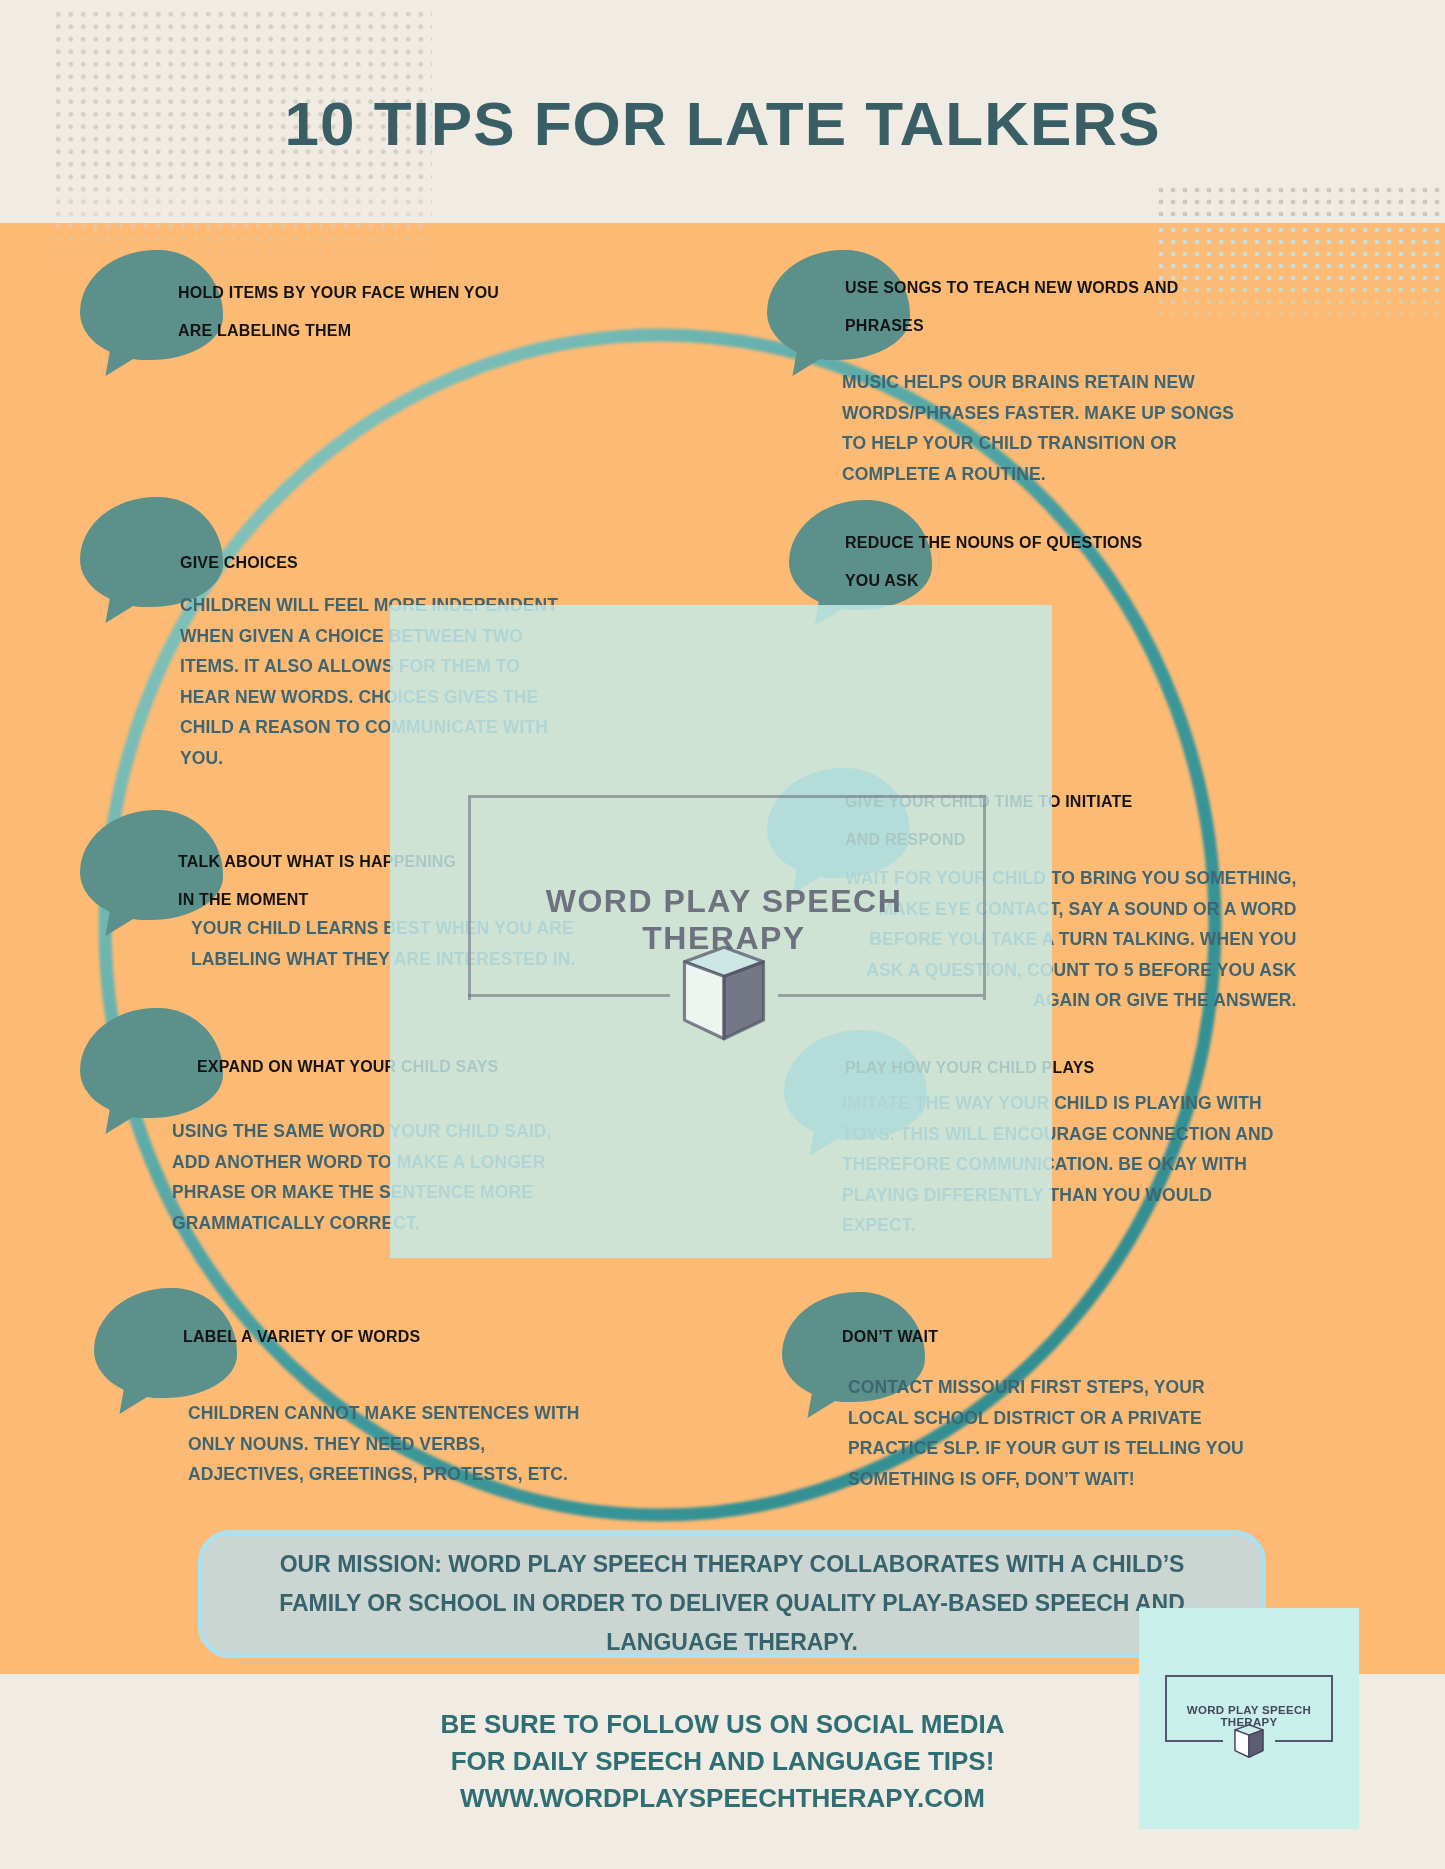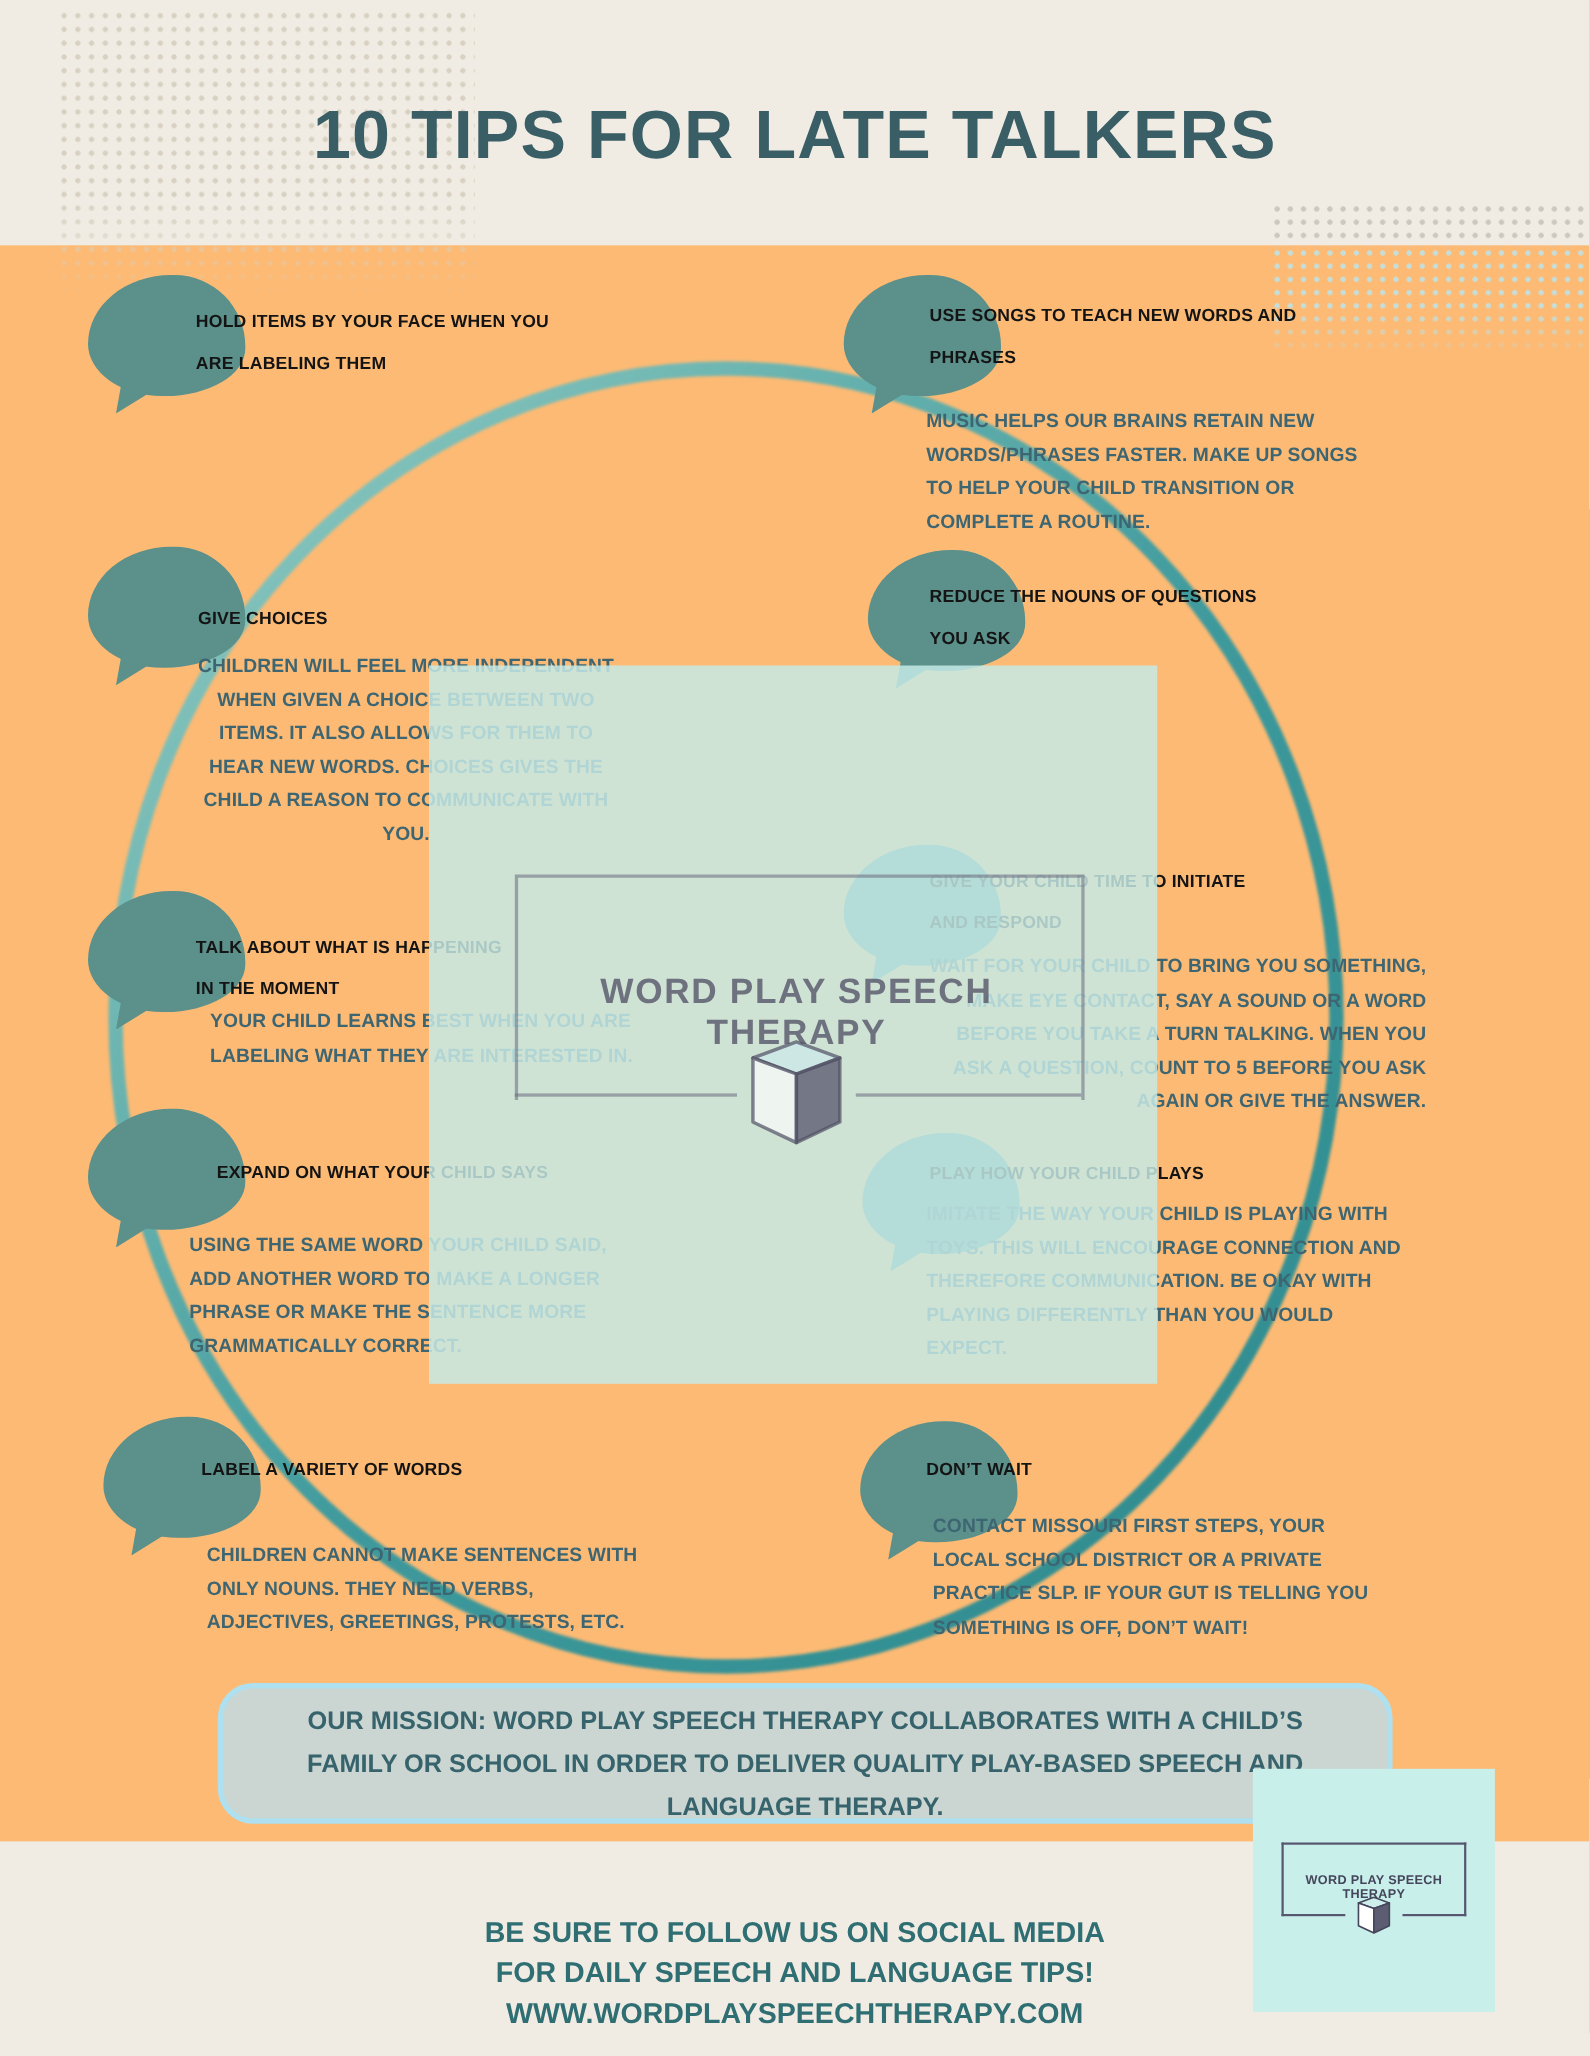--- a/index.html
+++ b/index.html
@@ -56,21 +56,21 @@
     filter:blur(0.7px);}
   .wm-cube{position:absolute;left:282px;top:340px;}
 
   
   .mission-box{position:absolute;left:198px;top:1530px;width:1068px;height:128px;
     background:#cbd5d1;border:5px solid #aee0ef;border-radius:32px;z-index:3;box-sizing:border-box;}
   .mission-text{position:absolute;left:0;top:10px;width:100%;text-align:center;
     font-size:23px;font-weight:bold;color:#36636c;line-height:39px;white-space:pre-line;}
 
   .footer-text{position:absolute;left:0;top:1706px;width:1445px;text-align:center;
-    font-size:26px;font-weight:bold;color:#2f6e72;line-height:37px;white-space:pre-line;z-index:2;margin-top:32px;}
+    font-size:26px;font-weight:bold;color:#2f6e72;line-height:37px;white-space:pre-line;z-index:2;}
 
   
   .logo-card{position:absolute;left:1139px;top:1608px;width:220px;height:221px;
     background:#c8efe9;z-index:5;}
   .logo-rect{position:absolute;left:26px;top:67px;width:168px;height:67px;
     border:2px solid #565670;border-bottom:none;box-sizing:border-box;}
   .logo-bline{position:absolute;height:2px;background:#565670;top:132px;}
   .logo-bline-l{left:26px;width:58px;}
   .logo-bline-r{left:136px;width:58px;}
   .logo-text{position:absolute;left:22px;top:96px;width:176px;text-align:center;
@@ -104,21 +104,21 @@
     </defs>
     <ellipse cx="660" cy="925" rx="555" ry="590" fill="none" stroke="url(#ringGrad)" stroke-width="13" opacity="0.92" filter="url(#soft)"></ellipse>
   </svg>
 
   <div class="bubble" style="left:80px;top:250px;"></div>
   <div class="tip-heading" style="left:178px;top:274px;">HOLD ITEMS BY YOUR FACE WHEN YOU
 ARE LABELING THEM</div>
 
   <div class="bubble" style="left:80px;top:497px;"></div>
   <div class="tip-heading" style="left:180px;top:544px;">GIVE CHOICES</div>
-  <div class="tip-body" style="left:180px;top:590px;text-align:center;">CHILDREN WILL FEEL MORE INDEPENDENT
+  <div class="tip-body" style="left:180px;top:590px;">CHILDREN WILL FEEL MORE INDEPENDENT
 WHEN GIVEN A CHOICE BETWEEN TWO
 ITEMS. IT ALSO ALLOWS FOR THEM TO
 HEAR NEW WORDS. CHOICES GIVES THE
 CHILD A REASON TO COMMUNICATE WITH
 YOU.</div>
 
   <div class="bubble" style="left:80px;top:810px;"></div>
   <div class="tip-heading" style="left:178px;top:843px;">TALK ABOUT WHAT IS HAPPENING
 IN THE MOMENT</div>
   <div class="tip-body" style="left:191px;top:913px;">YOUR CHILD LEARNS BEST WHEN YOU ARE

